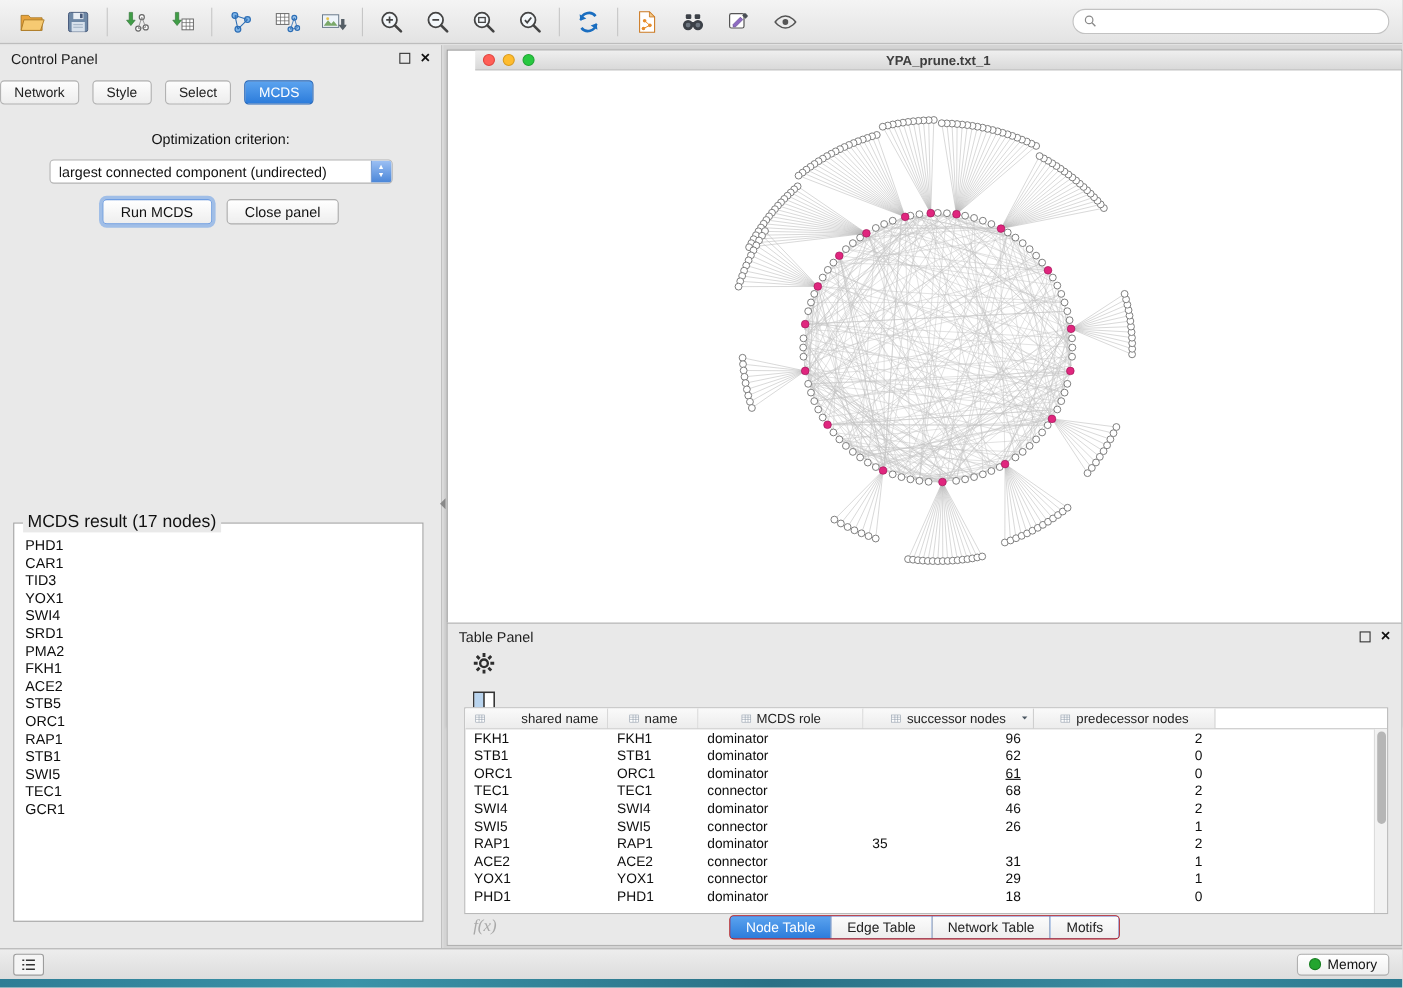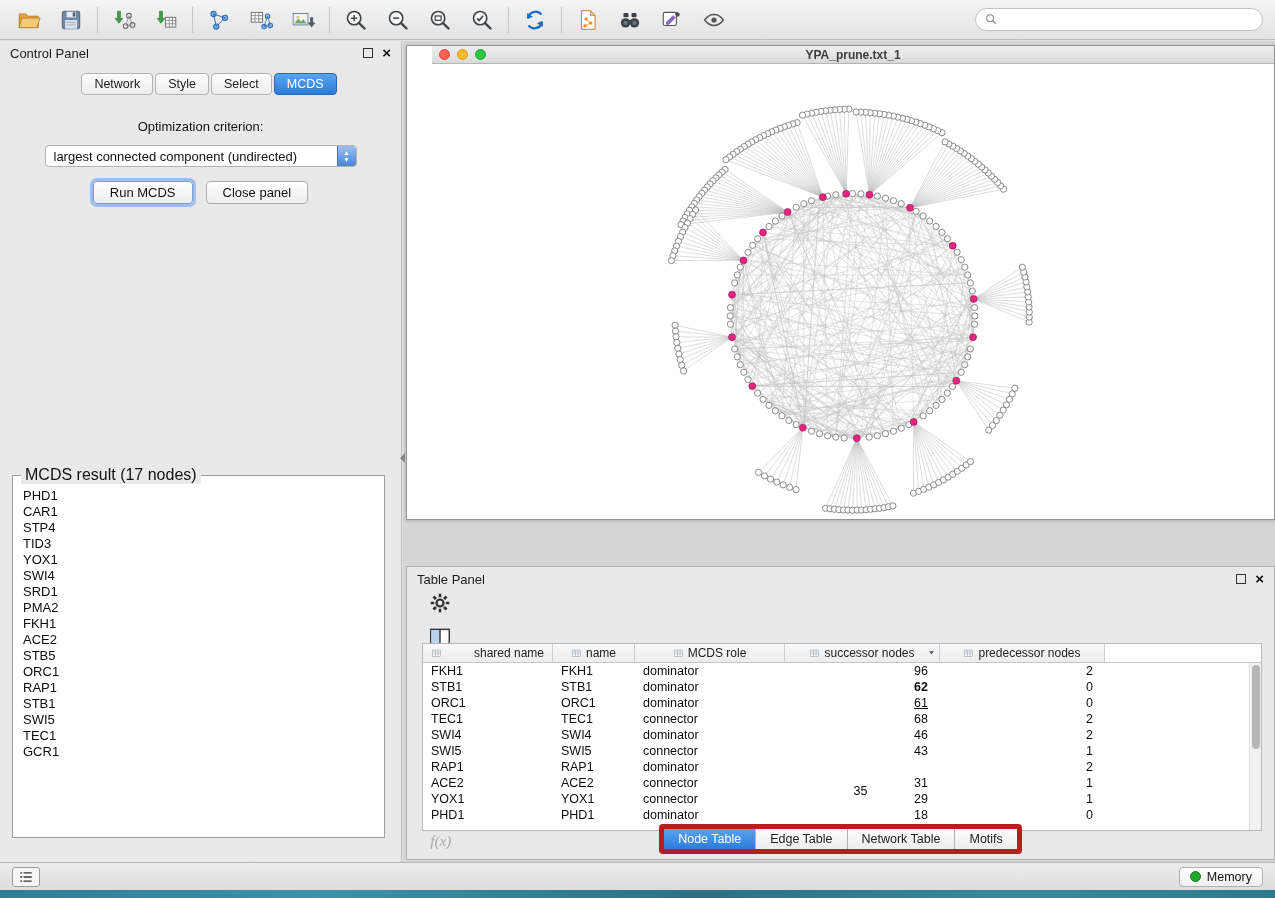--- a/index.html
+++ b/index.html
@@ -14,39 +14,39 @@
   .search-box{position:absolute;right:12px;top:8px;width:288px;height:23px;background:#fff;border:1px solid #c2c2c2;border-radius:12px;display:flex;align-items:center;padding:0 8px;box-sizing:border-box;}
   .search-icon{display:flex;margin-right:5px;}
   .search-input{border:none;outline:none;flex:1;font-size:12px;font-family:"Liberation Sans",sans-serif;background:transparent;}
 
   
   .control-panel{position:absolute;top:41px;left:0;width:402px;bottom:36px;background:#e9e9e9;border-right:1px solid #bcbcbc;box-sizing:border-box;}
   .panel-header{height:24px;display:flex;align-items:center;padding:0 10px;font-size:13px;color:#1c1c1c;}
   .win-icons{margin-left:auto;display:flex;align-items:center;gap:9px;}
   .float-icon{width:8px;height:8px;border:1.4px solid #333;display:inline-block;}
   .close-icon{font-size:15px;font-weight:bold;color:#111;line-height:12px;}
-  .cp-tabs{display:flex;justify-content:center;gap:2px;margin-top:8px;padding-left:17px;}
+  .cp-tabs{display:flex;justify-content:flex-start;gap:12px;margin-top:8px;}
   .tab{padding:3px 12px;font-size:12.5px;border:1px solid #b2b2b2;border-radius:4px;background:linear-gradient(#fdfdfd,#ededed);color:#222;}
   .tab.active{background:linear-gradient(#5ba3ef,#2c7cdb);border-color:#2667b8;color:#fff;}
   .opt-label{margin-top:24px;text-align:center;font-size:13px;color:#111;}
   .dropdown{margin:11px auto 0;width:312px;height:22px;background:#fff;border:1px solid #b3b3b3;border-radius:4px;display:flex;align-items:center;padding-left:8px;box-sizing:border-box;position:relative;font-size:13px;color:#111;text-align:left;}
   .dd-value{overflow:hidden;white-space:nowrap;}
   .dd-stepper{position:absolute;right:0;top:0;bottom:0;width:18px;border-radius:0 3px 3px 0;background:linear-gradient(#9cc0f4,#4a86d8);border-left:1px solid #3a70bd;display:flex;flex-direction:column;align-items:center;justify-content:center;color:#fff;font-size:6.5px;line-height:7px;}
   .btn-row{margin-top:14px;display:flex;justify-content:center;gap:13px;}
   .mac-btn{font-family:"Liberation Sans",sans-serif;font-size:13px;color:#111;padding:3px 16px;background:linear-gradient(#ffffff,#eeeeee);border:1px solid #adadad;border-radius:4px;}
   .mac-btn.focused{box-shadow:0 0 0 3px rgba(100,155,230,0.55);border-color:#6d9de2;}
   .result-box{position:absolute;left:12px;right:16px;top:425px;bottom:24px;border:1px solid #a0a0a0;background:#fff;margin:0;padding:2px;min-width:0;box-sizing:border-box;}
   .result-box legend{font-size:16px;color:#111;padding:0 4px;margin-left:6px;background:#e9e9e9;}
   .result-list{text-align:left;font-size:13px;line-height:16px;color:#0d0d0d;padding:2px 0 0 8px;overflow:hidden;height:calc(100% - 10px);}
 
   
   .right-region{position:absolute;top:41px;left:403px;right:0;bottom:36px;background:#d4d4d4;}
   .collapse-handle{position:absolute;left:-3px;top:412px;width:0;height:0;border-top:5px solid transparent;border-bottom:5px solid transparent;border-right:5px solid #8a8a8a;}
 
-  .network-window{position:absolute;top:4px;left:3px;right:0;height:475px;background:#fff;border:1px solid #949494;box-sizing:border-box;box-shadow:0 1px 3px rgba(0,0,0,0.18);padding-left:25px;}
+  .network-window{position:absolute;top:4px;left:3px;right:0;height:616px;background:#fff;border:1px solid #949494;box-sizing:border-box;box-shadow:0 1px 3px rgba(0,0,0,0.18);padding-left:25px;}
   .net-titlebar{height:17px;background:linear-gradient(#efefef,#d9d9d9);border-bottom:1px solid #b5b5b5;display:flex;align-items:center;padding:0 7px;position:relative;}
   .tl{width:11px;height:11px;border-radius:50%;margin-right:7px;box-sizing:border-box;}
   .tl-red{background:#ff5f57;border:1px solid #e0443e;}
   .tl-yellow{background:#febc2e;border:1px solid #d89b1d;}
   .tl-green{background:#28c840;border:1px solid #1ea433;}
   .net-title{position:absolute;left:0;right:0;text-align:center;font-size:12px;font-weight:600;color:#3d3d3d;pointer-events:none;}
   .graph-svg{display:block;width:100%;height:499px;}
 
   .table-panel{position:absolute;left:3px;right:0;top:525px;bottom:2px;background:#e9e9e9;border:1px solid #b2b2b2;box-sizing:border-box;}
   .table-toolbar{position:absolute;top:24px;left:18px;height:38px;display:flex;align-items:center;gap:10px;flex-direction:column;}
@@ -55,21 +55,21 @@
   .t-header{display:flex;height:18px;background:#fff;border-bottom:1px solid #c6c6c6;}
   .th{box-sizing:border-box;display:flex;align-items:center;justify-content:center;gap:4px;font-size:12px;color:#222;background:linear-gradient(#fafafa,#ececec);border-right:1px solid #cfcfcf;position:relative;white-space:nowrap;}
   .th-icon{display:flex;}
   .th-menu{position:absolute;right:3px;top:4px;display:flex;}
   .t-body{}
   .tr{display:flex;height:16px;}
   .td{height:16px;line-height:16px;font-size:12.5px;color:#0e0e0e;padding:0 12px 0 8px;box-sizing:border-box;white-space:nowrap;overflow:hidden;flex:none;}
   .vscroll{position:absolute;top:19px;right:0;bottom:0;width:12px;background:#f2f2f2;border-left:1px solid #dcdcdc;box-sizing:border-box;}
   .vthumb{position:absolute;top:2px;left:1.5px;width:8px;height:84px;background:#b6b6b6;border-radius:4px;}
   .bottom-tabs{position:absolute;left:0;right:0;bottom:5px;text-align:center;}
-  .btab-group{display:inline-flex;border:5px solid #b91c1c;border-radius:4px;overflow:hidden;background:#3b82f6;}
+  .btab-group{display:inline-flex;border:1px solid #b91c1c;border-radius:4px;overflow:hidden;background:#3b82f6;}
   .btab{padding:3px 14px;font-size:12.5px;background:linear-gradient(#fcfcfc,#ededed);border-right:1px solid #b3b3b3;color:#222;}
   .btab:last-child{border-right:none;}
   .btab.active{background:linear-gradient(#5ba3ef,#2c7cdb);color:#fff;}
 
   
   .status-bar{position:absolute;left:0;right:0;top:862px;height:28px;background:linear-gradient(#ededed,#dddddd);border-top:1px solid #b3b3b3;display:flex;align-items:center;justify-content:space-between;padding:0 12px;box-sizing:border-box;}
   .menu-btn{width:28px;height:20px;display:flex;align-items:center;justify-content:center;background:#f5f5f5;border:1px solid #9c9c9c;border-radius:3px;padding:0;}
   .memory-btn{display:flex;align-items:center;gap:6px;background:linear-gradient(#ffffff,#efefef);border:1px solid #b0b0b0;border-radius:4px;padding:2px 10px;font-size:12.5px;font-family:"Liberation Sans",sans-serif;color:#111;}
   .mem-dot{width:11px;height:11px;border-radius:50%;background:#23a52f;border:1px solid #157d1f;box-sizing:border-box;}
   .wallpaper{position:absolute;left:0;right:0;top:890px;height:8px;background:linear-gradient(90deg,#2e7d95 0%,#3a93a8 25%,#2a7186 55%,#38899e 80%,#2d7a90 100%);}
@@ -249,21 +249,20 @@
     </div>
     <div class="btn-row">
       <button class="mac-btn focused">Run MCDS</button>
       <button class="mac-btn">Close panel</button>
     </div>
     <fieldset class="result-box">
       <legend>MCDS result (17 nodes)</legend>
       <div class="result-list" id="result-list">
           <div class="result-item">PHD1</div>
           <div class="result-item">CAR1</div>
-          <div class="result-item">STP4</div>
           <div class="result-item">TID3</div>
           <div class="result-item">YOX1</div>
           <div class="result-item">SWI4</div>
           <div class="result-item">SRD1</div>
           <div class="result-item">PMA2</div>
           <div class="result-item">FKH1</div>
           <div class="result-item">ACE2</div>
           <div class="result-item">STB5</div>
           <div class="result-item">ORC1</div>
           <div class="result-item">RAP1</div>
@@ -1161,21 +1160,21 @@
               <div class="td" style="width: 130px; text-align: left;">FKH1</div>
               <div class="td" style="width: 82px; text-align: left;">FKH1</div>
               <div class="td" style="width: 150px; text-align: left;">dominator</div>
               <div class="td" style="width: 155px; text-align: right;">96</div>
               <div class="td" style="width: 165px; text-align: right;">2</div>
             </div>
             <div class="tr">
               <div class="td" style="width: 130px; text-align: left;">STB1</div>
               <div class="td" style="width: 82px; text-align: left;">STB1</div>
               <div class="td" style="width: 150px; text-align: left;">dominator</div>
-              <div class="td" style="width: 155px; text-align: right; font-weight: bold;">62</div>
+              <div class="td" style="width: 155px; text-align: right;">62</div>
               <div class="td" style="width: 165px; text-align: right;">0</div>
             </div>
             <div class="tr">
               <div class="td" style="width: 130px; text-align: left;">ORC1</div>
               <div class="td" style="width: 82px; text-align: left;">ORC1</div>
               <div class="td" style="width: 150px; text-align: left;">dominator</div>
               <div class="td" style="width: 155px; text-align: right; text-decoration: underline;">61</div>
               <div class="td" style="width: 165px; text-align: right;">0</div>
             </div>
             <div class="tr">
@@ -1189,28 +1188,28 @@
               <div class="td" style="width: 130px; text-align: left;">SWI4</div>
               <div class="td" style="width: 82px; text-align: left;">SWI4</div>
               <div class="td" style="width: 150px; text-align: left;">dominator</div>
               <div class="td" style="width: 155px; text-align: right;">46</div>
               <div class="td" style="width: 165px; text-align: right;">2</div>
             </div>
             <div class="tr">
               <div class="td" style="width: 130px; text-align: left;">SWI5</div>
               <div class="td" style="width: 82px; text-align: left;">SWI5</div>
               <div class="td" style="width: 150px; text-align: left;">connector</div>
-              <div class="td" style="width: 155px; text-align: right;">43</div>
+              <div class="td" style="width: 155px; text-align: right;">26</div>
               <div class="td" style="width: 165px; text-align: right;">1</div>
             </div>
             <div class="tr">
               <div class="td" style="width: 130px; text-align: left;">RAP1</div>
               <div class="td" style="width: 82px; text-align: left;">RAP1</div>
               <div class="td" style="width: 150px; text-align: left;">dominator</div>
-              <div class="td" style="width: 155px; text-align: center; margin-top: 24px;">35</div>
+              <div class="td" style="width: 155px; text-align: left;">35</div>
               <div class="td" style="width: 165px; text-align: right;">2</div>
             </div>
             <div class="tr">
               <div class="td" style="width: 130px; text-align: left;">ACE2</div>
               <div class="td" style="width: 82px; text-align: left;">ACE2</div>
               <div class="td" style="width: 150px; text-align: left;">connector</div>
               <div class="td" style="width: 155px; text-align: right;">31</div>
               <div class="td" style="width: 165px; text-align: right;">1</div>
             </div>
             <div class="tr">

